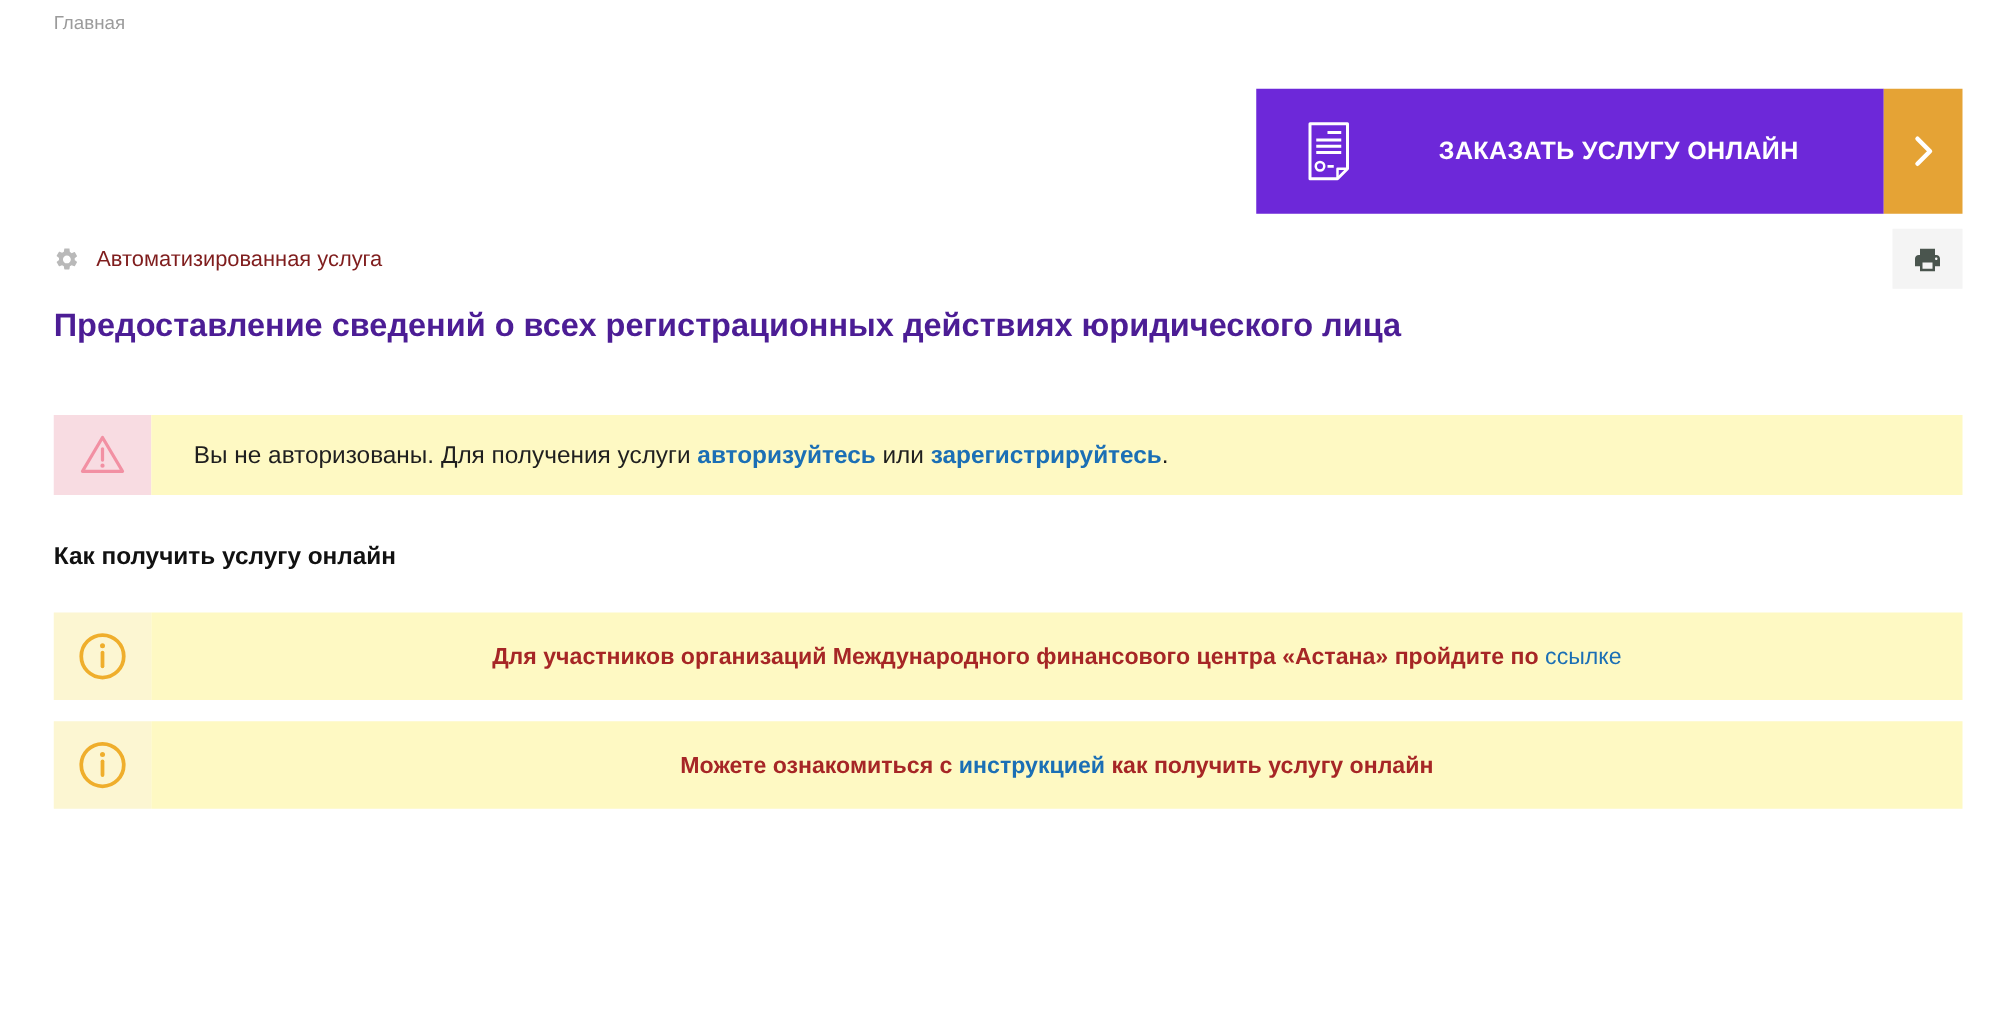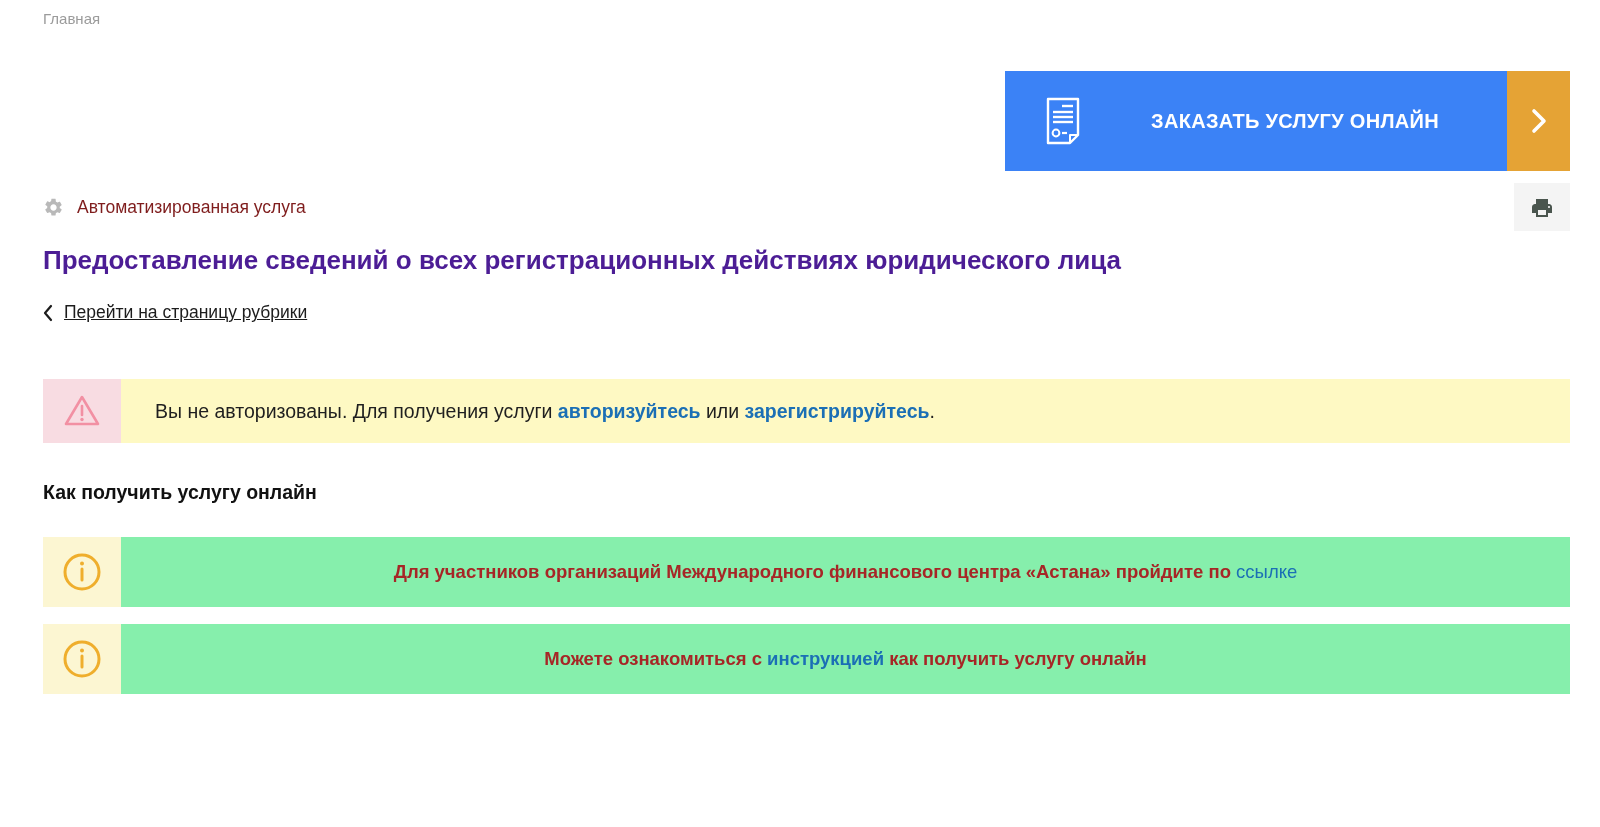--- a/index.html
+++ b/index.html
@@ -13,21 +13,21 @@
   }
   .content { padding: 0 30px 4px 43px; }
 
   
   .breadcrumb { padding-top: 10px; font-size: 15px; color: #9b9b9b; }
 
   
   .button-row { margin-top: 44px; display: flex; justify-content: flex-end; }
   .order-button { display: flex; align-items: stretch; height: 100px; cursor: pointer; user-select: none; }
   .order-button-main {
-    background: #3b82f6; width: 502px;
+    background: #6d28d9; width: 502px;
     display: flex; align-items: center; padding-left: 38px; gap: 30px;
   }
   .order-button-label {
     color: #ffffff; font-weight: bold; font-size: 20px; letter-spacing: .3px;
     flex: 1; text-align: center; padding-right: 30px;
   }
   .order-button-arrow {
     width: 63px; background: #E5A335;
     display: flex; align-items: center; justify-content: center;
   }
@@ -62,21 +62,21 @@
   .steps { margin-top: 20px; font-size: 18.5px; color: #262626; line-height: 1.55; }
   .step { padding-left: 24px; text-indent: -24px; margin-top: 9px; }
   .step-num { margin-right: 5px; }
 
   
   .info-box { height: 70px; display: flex; }
   .info-box.first { margin-top: 33px; }
   .info-box.second { margin-top: 17px; }
   .info-icon-cell { width: 78px; flex: 0 0 78px; background: #FCF6D2; display: flex; align-items: center; justify-content: center; }
   .info-body {
-    flex: 1; background: #86efac; display: flex; align-items: center; justify-content: center;
+    flex: 1; background: #fef9c3; display: flex; align-items: center; justify-content: center;
     font-size: 18.5px; font-weight: bold; color: #A62626; text-align: center;
   }
   .info-link-regular { color: #1B6FB5; font-weight: normal; cursor: pointer; }
   .info-link-bold { color: #1B6FB5; font-weight: bold; cursor: pointer; }
 
   svg { display: block; }
 </style>
 </head>
 <body>
 
@@ -126,28 +126,20 @@
       <span>
         <svg width="24" height="24" viewBox="0 0 24 24" fill="#4A554E">
           <path d="M19 8h-1V3H6v5H5c-1.66 0-3 1.34-3 3v6h4v4h12v-4h4v-6c0-1.66-1.34-3-3-3zm-3 11H8v-5h8v5zm3-7c-.55 0-1-.45-1-1s.45-1 1-1 1 .45 1 1-.45 1-1 1zM18 3H6v4h12V3z" transform="translate(0,1)"></path>
         </svg>
       </span>
     </div>
   </div>
 
   <h1 class="page-title">Предоставление сведений о всех регистрационных действиях юридического лица</h1>
 
-  <div class="back-row">
-    <span>
-      <svg width="10" height="18" viewBox="0 0 10 18">
-        <polyline points="8,2 2,9 8,16" fill="none" stroke="#1c1c1c" stroke-width="2.2" stroke-linecap="round" stroke-linejoin="round"></polyline>
-      </svg>
-    </span>
-    <span class="back-link">Перейти на страницу рубрики</span>
-  </div>
 
   <div class="auth-alert">
     <div class="alert-icon-cell">
       <span>
         <svg width="38" height="34" viewBox="0 0 38 34">
           <path d="M19 3 L35 30 H3 Z" fill="none" stroke="#F290A3" stroke-width="2.6" stroke-linejoin="round"></path>
           <line x1="19" y1="12" x2="19" y2="21" stroke="#F290A3" stroke-width="2.6" stroke-linecap="round"></line>
           <circle cx="19" cy="25.5" r="1.7" fill="#F290A3"></circle>
         </svg>
       </span>

